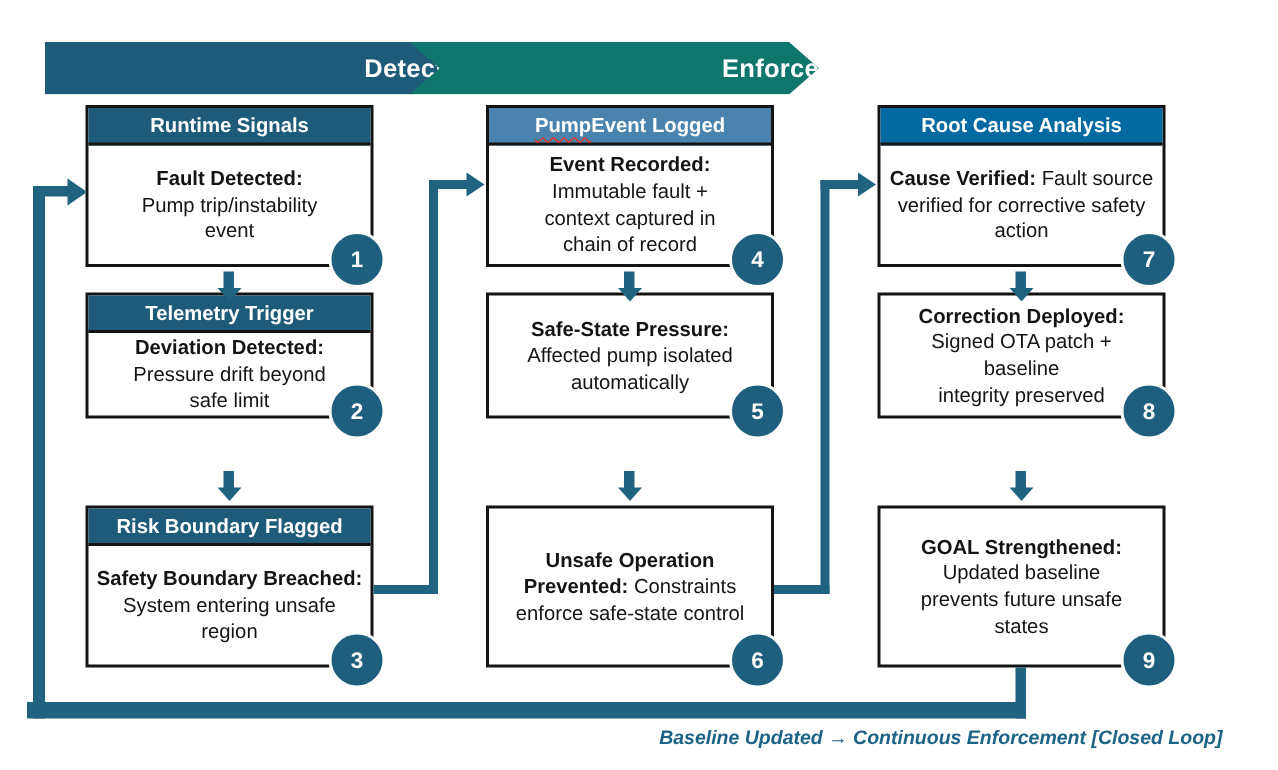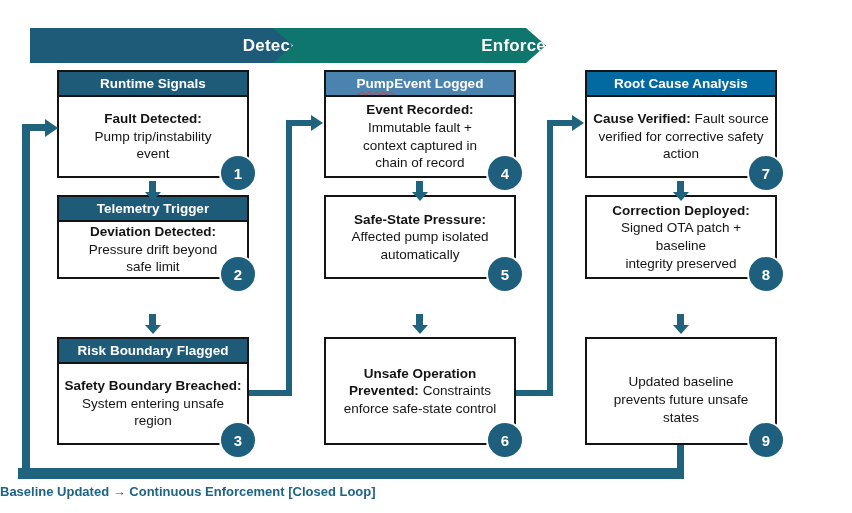--- a/index.html
+++ b/index.html
@@ -31,22 +31,22 @@
   .badge{position:absolute;right:-10px;bottom:-16px;width:34px;height:34px;border-radius:50%;
          background:#1E5F7E;border:2px solid #fff;box-sizing:content-box;color:#fff;font-weight:bold;
          font-size:15px;display:flex;align-items:center;justify-content:center;z-index:5;}
   
   .ln{position:absolute;background:#20637F;}
   .head-right{position:absolute;width:0;height:0;border-top:8px solid transparent;
               border-bottom:8px solid transparent;border-left:12px solid #20637F;}
   .head-down{position:absolute;width:0;height:0;border-left:8px solid transparent;
              border-right:8px solid transparent;border-top:9px solid #20637F;}
   
-  .caption{position:absolute;top:484px;left:0;width:815px;text-align:left;color:#1D6386;
-           font-weight:bold;font-size:13px;}
+  .caption{position:absolute;top:484px;left:0;width:815px;text-align:right;color:#1D6386;
+           font-weight:bold;font-size:13px;font-style:italic;}
 </style>
 </head>
 <body>
 
 <div class="canvas">
 
   <div class="chev chev1">
     <span>Detect</span>
   </div>
   <div class="chev chev2">
@@ -142,21 +142,21 @@
 Signed OTA patch +
 baseline
 integrity preserved</span></span>
       </div>
     <div class="badge">
         <span>8</span>
       </div>
   </div>
   <div class="box c3 r3">
     <div class="bd">
-        <span class="txt"><span class="rest">
+        <span class="txt"><b>GOAL Strengthened:</b><span class="rest">
 Updated baseline
 prevents future unsafe
 states</span></span>
       </div>
     <div class="badge">
         <span>9</span>
       </div>
   </div>
 
   <div class="ln" style="left:149px;top:181px;width:7px;height:12px"></div>

